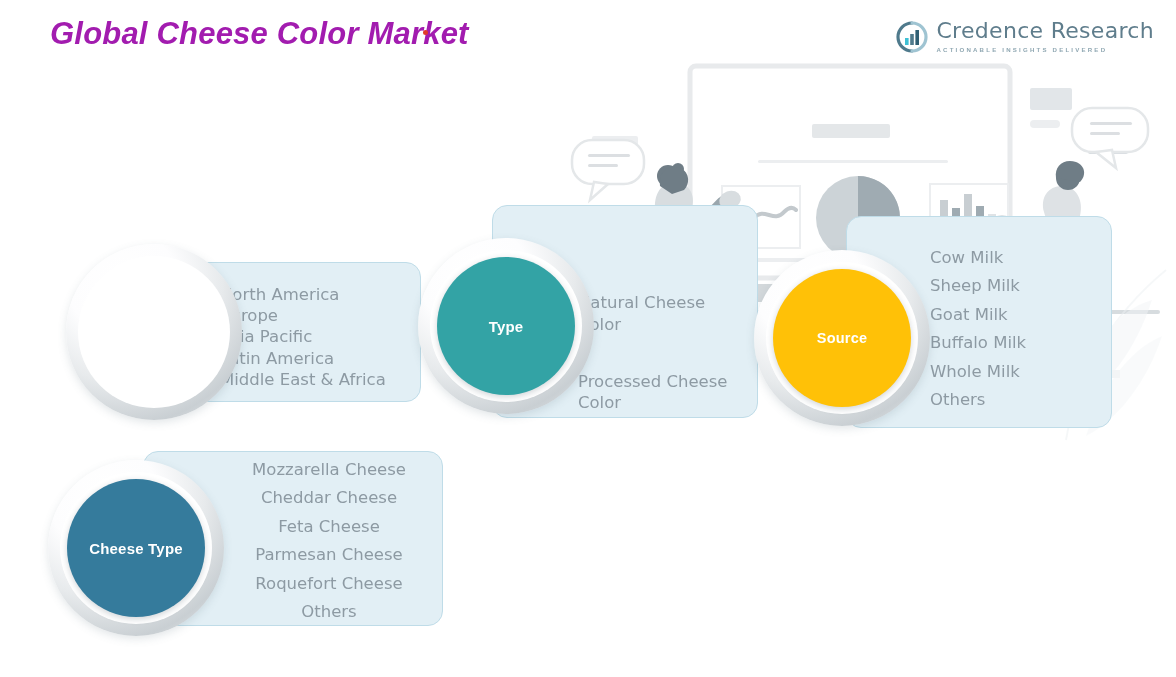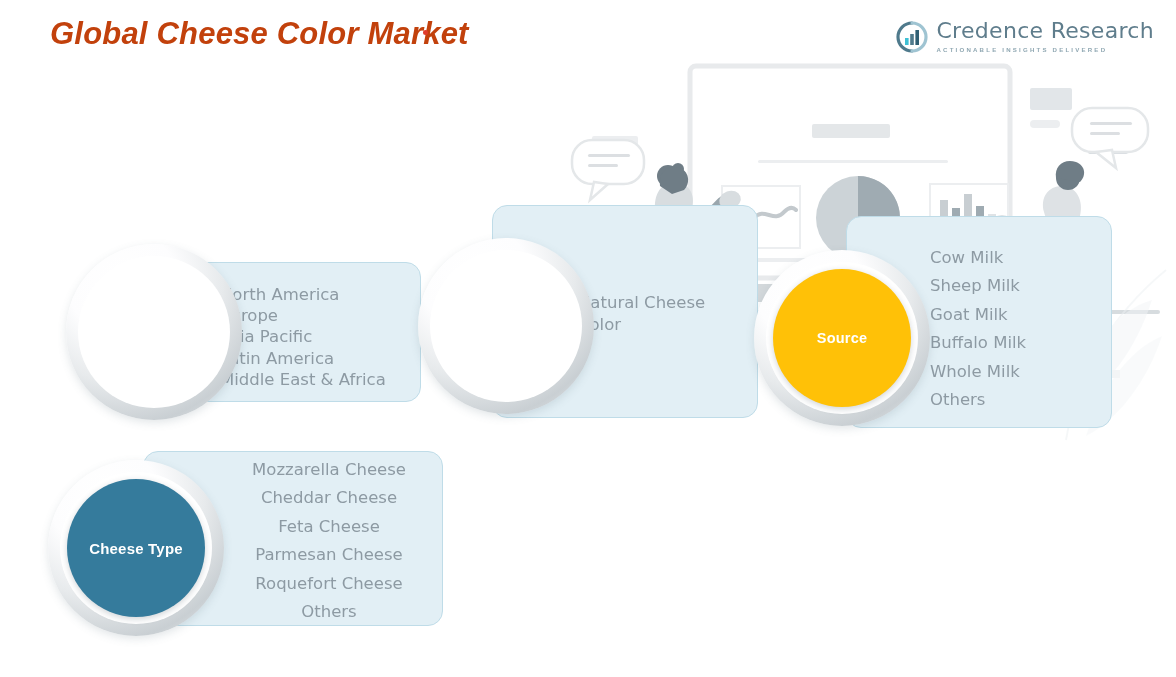--- a/index.html
+++ b/index.html
@@ -11,21 +11,21 @@
     overflow:hidden;
   }
 
   
   #stage { position:absolute; inset:0; width:1176px; height:677px; }
 
   
   #title {
     position:absolute; left:50px; top:16px;
     font-size:31px; font-weight:bold; font-style:italic;
-    color:#c2410c; letter-spacing:.2px; white-space:nowrap;
+    color:#a21caf; letter-spacing:.2px; white-space:nowrap;
   }
   #title-dot {
     position:absolute; left:423px; top:30px;
     width:5px; height:5px; border-radius:50%;
     background:#e03b2a;
   }
   #subtitle {
     position:absolute; left:48px; top:74px;
     font-size:23px; font-weight:bold; font-style:italic;
     color:#3a9a9d; line-height:1.52; white-space:pre-line;
@@ -242,23 +242,25 @@
 Latin America
 Middle East &amp; Africa</div>
     <div class="card-halo"></div>
     <div class="card-ring"></div>
   </div>
 
   <div class="card" id="card-type">
     <div class="card-panel"></div>
     <div class="card-list">
       <div class="li">Natural Cheese Color</div>
+      <div class="li">Processed Cheese Color</div>
     </div>
     <div class="card-halo"></div>
     <div class="card-ring"></div>
+    <div class="card-circle">Type</div>
   </div>
 
   <div class="card" id="card-source">
     <div class="card-panel"></div>
     <div class="card-list">Cow Milk
 Sheep Milk
 Goat Milk
 Buffalo Milk
 Whole Milk
 Others</div>

